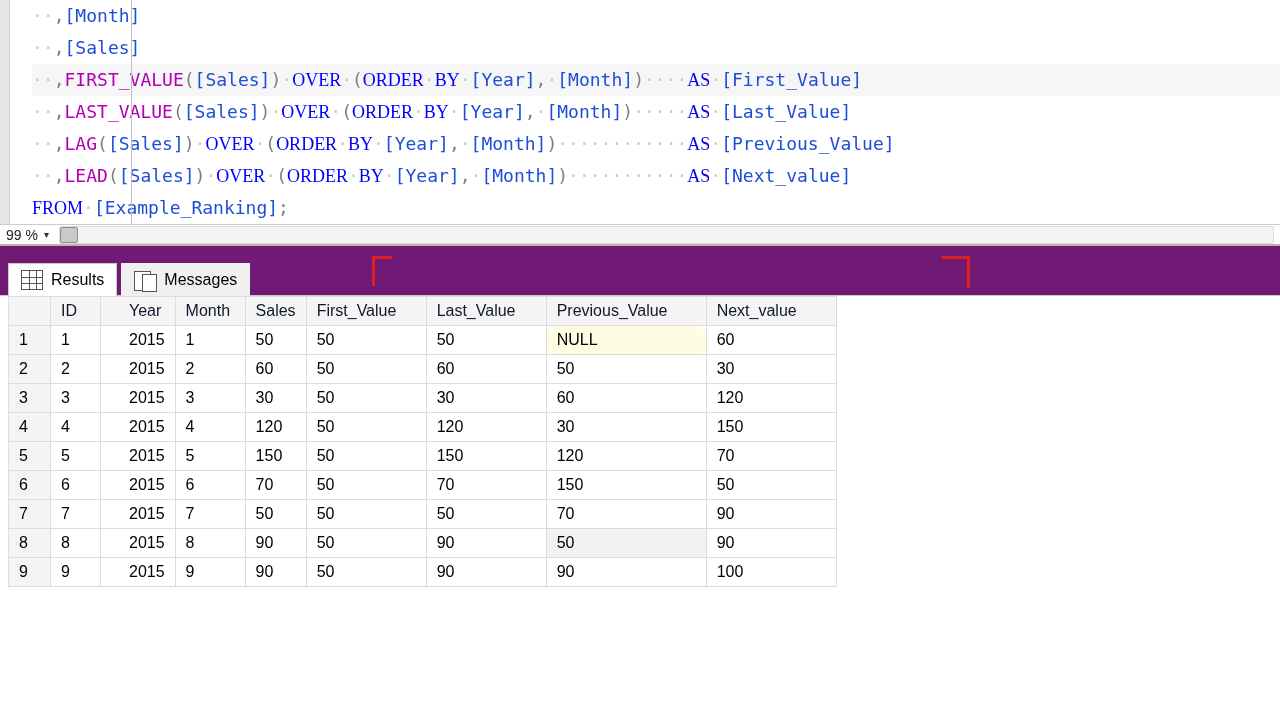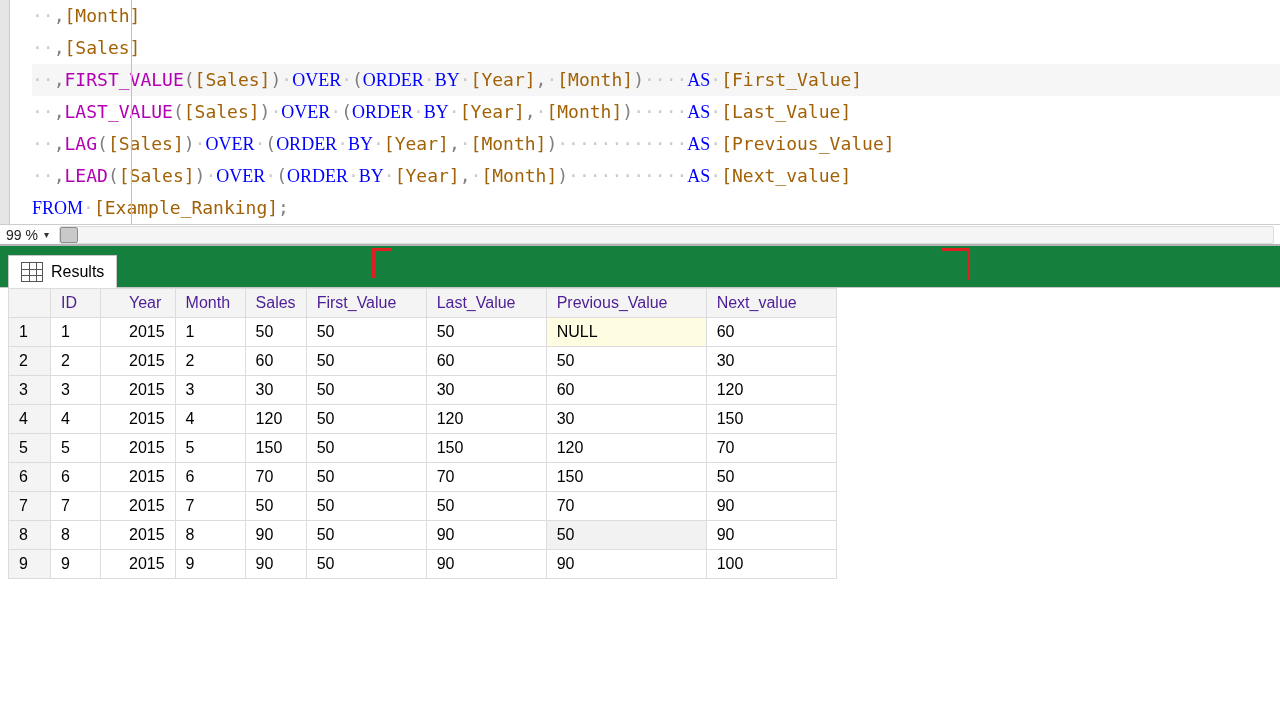--- a/index.html
+++ b/index.html
@@ -11,40 +11,40 @@
 .gutter .lnnum { color: #2b91af; font-family: Consolas, monospace; font-size: 18px; line-height: 32px; height: 32px; }
 .change-bar { position: absolute; right: 0; top: 0; bottom: 0; width: 5px; background: #f7e96b; }
 .code-col { flex: 1; font-family: Consolas, monospace; font-size: 18px; line-height: 32px; white-space: pre; }
 .code-line { height: 32px; display: flex; align-items: center; }
 .outline-box { position: absolute; left: 112px; top: 0; bottom: 0; width: 20px; }
 .outline-box .vline { position: absolute; left: 9px; top: 0; bottom: 0; width: 1px; background: #c0c0c0; }
 .ws { color: #c9c9c9; }
 .kw { color: #0000ff; font-family: Liberation Serif, serif; }
 .fn { color: #b200b2; }
 .gray { color: #808080; }
-.txt { color: #a16207; }
+.txt { color: #1d4ed8; }
 .highlight-row { background: #f6f6f6; }
 
 .zoom-bar { display: flex; align-items: center; padding: 2px 6px; font-size: 14px; color: #222; border-top: 1px solid #ccc; height: 20px; }
 .zoom-bar .zoom-val { margin-right: 6px; }
 .zoom-bar .carat { font-size: 10px; color: #333; margin-right: 10px; }
 .zoom-bar .track { flex:1; height:18px; position:relative; background:#f5f5f5; border:1px solid #dcdcdc; border-radius:2px; }
 .zoom-bar .track .thumb { position:absolute; left:0; top:0; height:16px; width:18px; background:#c9c9c9; border:1px solid #8e8e8e; border-radius:2px; }
 
 .results-pane { border-top: 2px solid #b5b5b5; background: #fff; }
-.tab-strip { display: flex; align-items: flex-end; padding: 12px 8px 0 8px; gap: 4px; background: #15803d; border-bottom: 1px solid #c8c8c8; height: 42px; }
+.tab-strip { display: flex; align-items: flex-end; padding: 12px 8px 0 8px; gap: 4px; background: #701a75; border-bottom: 1px solid #c8c8c8; height: 50px; }
 .tab { display: flex; align-items: center; gap: 8px; padding: 6px 12px; font-size: 16px; background: #fff; border: 1px solid #c8c8c8; border-bottom: none; position: relative; top: 1px; }
 .tab.inactive { background: #f0f0f0; border-color: transparent; }
 .grid { display: table; border-collapse: collapse; font-size: 16px; margin-left: 8px; }
 .grow { display: table-row; }
 .gcell, .ghead, .growhead { display: table-cell; border: 1px solid #dcdcdc; padding: 5px 10px; white-space: nowrap; }
-.ghead { background: #f4f4f4; font-weight: normal; color: #4c1d95; }
+.ghead { background: #f4f4f4; font-weight: normal; color: #0f172a; }
 .growhead { background: #f4f4f4; color: #000; text-align: left; min-width: 42px; }
 .gcell { background: #fff; color: #000; }
-.gcell.nullcell { background: #fffde1; }
+.gcell.nullcell { background: #fffde1; border-radius: 10px; }
 .gcell.selcell { background: #f2f2f2; border: 1px dotted #7a7a7a; }
 .col-id { min-width: 50px; }
 .col-year { min-width: 60px; padding-left: 28px; }
 .col-month { min-width: 70px; margin-top: 48px; }
 .col-sales { min-width: 60px; }
 .col-fv { min-width: 120px; }
 .col-lv { min-width: 120px; }
 .col-pv { min-width: 160px; }
 .col-nv { min-width: 130px; margin-top: 42px; }
 
@@ -82,20 +82,24 @@
       <div class="thumb"></div>
     </div>
 </div>
 
 <div class="results-pane">
   <div class="tab-strip">
     <div class="tab">
       <span class="icon-grid"></span>
       <span>Results</span>
     </div>
+    <div class="tab inactive">
+      <span class="icon-msg"></span>
+      <span>Messages</span>
+    </div>
   </div>
 
   <div style="position:relative;">
     <div class="red-mark red-left" style="position:absolute; left:372px; top:-40px;"></div>
     <div class="red-mark red-right" style="position:absolute; left:942px; top:-40px;"></div>
     <div class="grid" id="grid">
         <div class="grow">
           <div class="growhead">&nbsp;</div>
           <div class="ghead col-id">ID</div>
           <div class="ghead col-year">Year</div>

